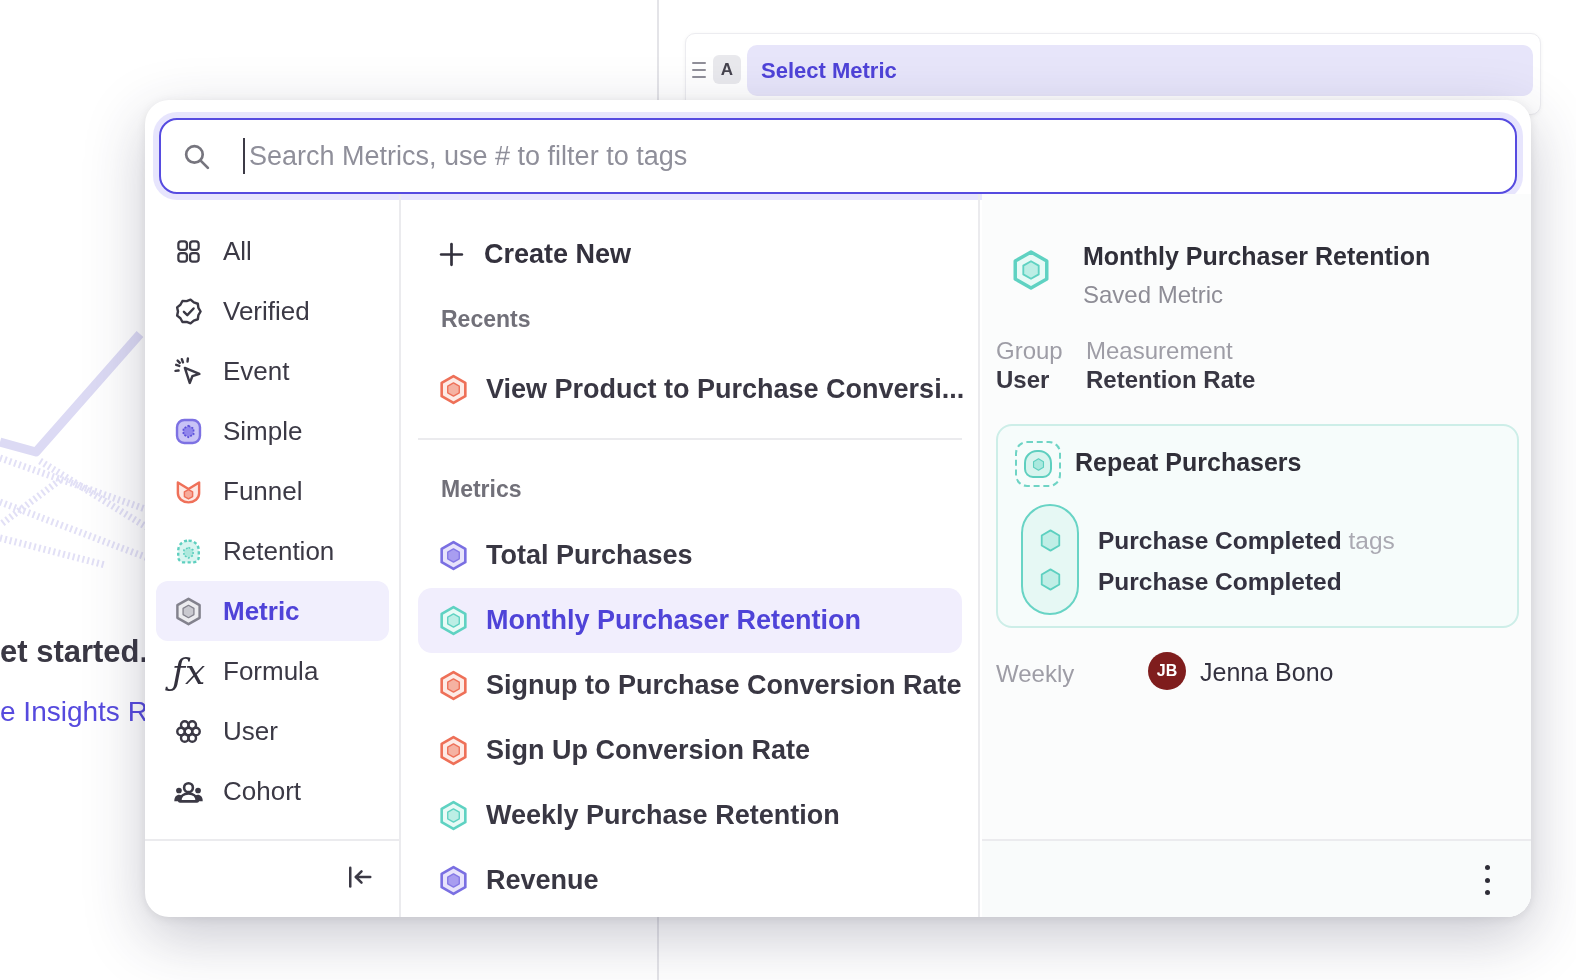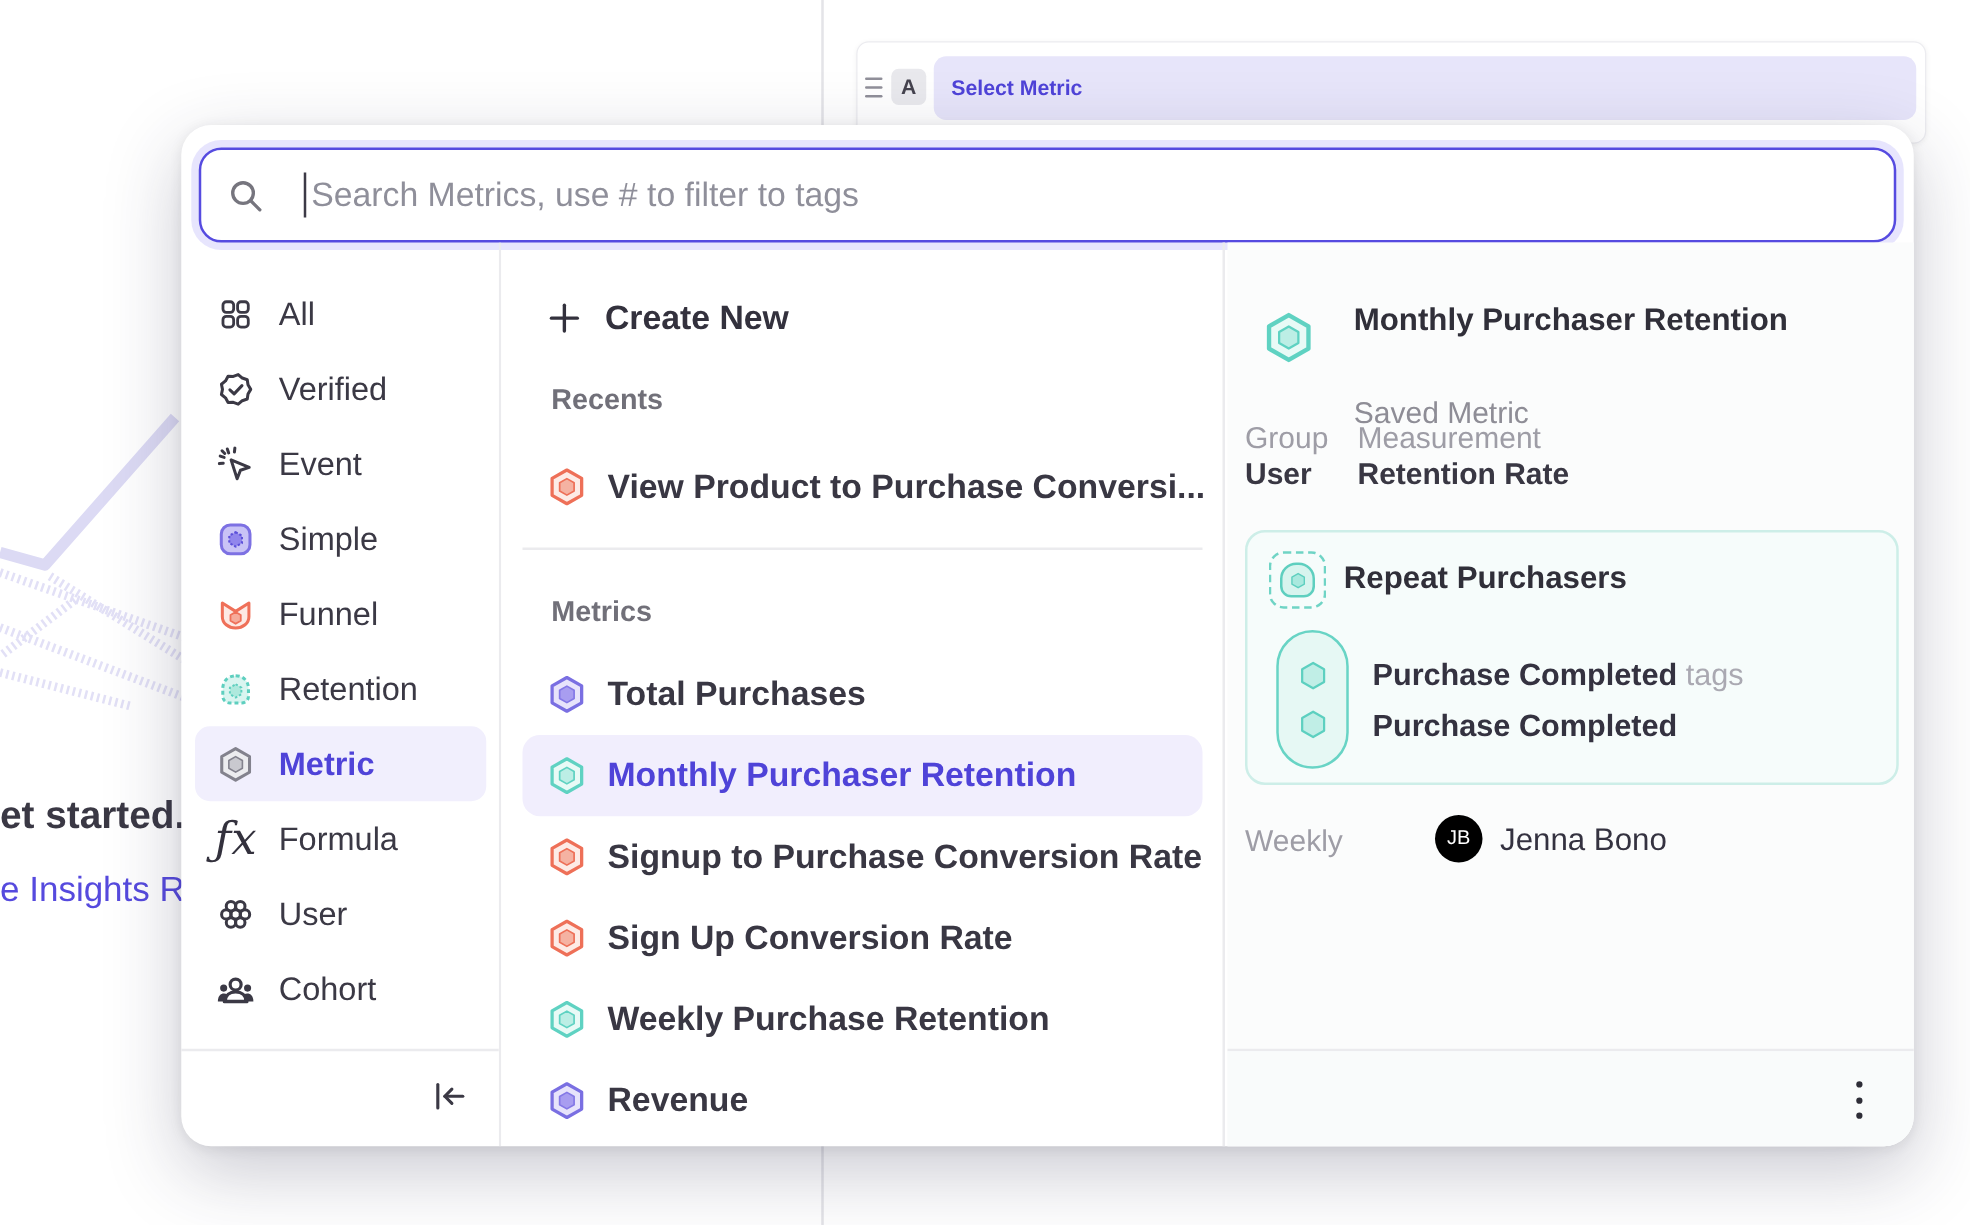--- a/index.html
+++ b/index.html
@@ -11,21 +11,21 @@
   .bg-divider{position:absolute;left:657px;top:0;width:2px;height:980px;background:#e4e4e8;}
   .bg-deco{position:absolute;left:0;top:330px;}
   .bg-heading{position:absolute;left:0;top:634px;font-size:31px;font-weight:700;color:#3a3844;white-space:nowrap;}
   .bg-link{position:absolute;left:0;top:696px;font-size:28px;font-weight:500;color:#564ade;white-space:nowrap;}
 
   
   .qb-card{position:absolute;left:685px;top:33px;width:856px;height:82px;background:#fff;border:1px solid #ececf0;border-radius:10px;box-shadow:0 1px 4px rgba(0,0,0,.05);}
   .qb-handle{position:absolute;left:6px;top:28px;width:14px;height:16px;display:flex;flex-direction:column;justify-content:space-between;}
   .qb-handle span{display:block;height:2px;background:#908f99;border-radius:1px;}
   .qb-badge{position:absolute;left:27px;top:21px;width:28px;height:29px;background:#e9e9ed;border-radius:6px;color:#45434e;font-size:17px;font-weight:700;display:flex;align-items:center;justify-content:center;}
-  .qb-pill{position:absolute;left:61px;top:11px;width:786px;height:51px;background:#e7e5fa;border-radius:10px;display:flex;align-items:center;padding-left:14px;color:#4f43d8;font-size:17px;font-weight:600;}
+  .qb-pill{position:absolute;left:61px;top:11px;width:786px;height:51px;background:#e7e5fa;border-radius:10px;display:flex;align-items:center;padding-left:14px;color:#4f43d8;font-size:22px;font-weight:600;}
 
   
   .modal{position:absolute;left:145px;top:100px;width:1386px;height:817px;background:#fff;border-radius:24px;box-shadow:0 20px 60px rgba(45,45,75,.25),0 2px 10px rgba(0,0,0,.08);}
 
   .searchbar{position:absolute;left:14px;top:18px;width:1358px;height:76px;background:#fff;border:2px solid #564be0;border-radius:18px;box-shadow:0 0 0 6px rgba(106,96,240,.16);display:flex;align-items:center;padding:0 20px;}
   .searchbar .caret{width:2px;height:36px;background:#3c3a46;margin-left:31px;}
   .searchbar input{border:none;outline:none;flex:1;font-family:inherit;font-size:27px;color:#1d4ed8;margin-left:2px;background:transparent;}
   .searchbar input::placeholder{color:#8f8f9a;}
 
   .modal-body{position:absolute;left:0;top:94px;right:0;bottom:0;}
@@ -54,35 +54,35 @@
   .metric-row{height:65px;margin:0 16px 0 17px;border-radius:14px;display:flex;align-items:center;padding-left:19px;cursor:pointer;}
   .metric-row .ic,.recent-row .ic{width:33px;height:33px;margin-right:16px;flex:none;}
   .metric-row .lbl,.recent-row .lbl{font-size:27px;font-weight:600;color:#393743;white-space:nowrap;}
   .metric-row.selected{background:#f1eefd;}
   .metric-row.selected .lbl{color:#4f43d8;}
 
   
   .detail{position:absolute;left:837px;top:0;right:0;height:100%;background:#fbfcfc;border-bottom-right-radius:24px;}
   .d-hexicon{position:absolute;left:27px;top:54px;width:44px;height:44px;}
   .d-title{position:absolute;left:101px;top:48px;font-size:25px;font-weight:700;color:#302f39;white-space:nowrap;}
-  .d-subtitle{position:absolute;left:101px;top:87px;font-size:24px;color:#8e8d96;margin-top:36px;}
+  .d-subtitle{position:absolute;left:101px;top:87px;font-size:24px;color:#8e8d96;}
   .d-meta-label{position:absolute;top:143px;font-size:24px;color:#9e9da6;}
   .d-meta-value{position:absolute;top:172px;font-size:24px;font-weight:700;color:#393743;}
   .d-col1{left:14px;} .d-col2{left:104px;}
 
   .def-card{position:absolute;left:14px;top:230px;right:12px;height:204px;background:#f6fcfb;border:2px solid #cdeee8;border-radius:16px;}
   .def-dashed{position:absolute;left:17px;top:15px;width:46px;height:46px;border:2px dashed #6fd4c5;border-radius:12px;display:flex;align-items:center;justify-content:center;}
   .def-arch{width:28px;height:28px;background:#d7f4ee;border:2px solid #5ecfbf;border-radius:13px 13px 9px 9px;display:flex;align-items:center;justify-content:center;}
   .def-title{position:absolute;left:77px;top:22px;font-size:25px;font-weight:700;color:#302f39;}
   .def-capsule{position:absolute;left:23px;top:78px;width:58px;height:111px;background:#e6f8f4;border:2px solid #68d4c5;border-radius:30px;display:flex;flex-direction:column;align-items:center;justify-content:center;gap:12px;}
   .def-steps{position:absolute;left:100px;top:94px;font-size:24.5px;line-height:41px;font-weight:700;color:#343240;}
   .def-steps .then{color:#aaa9b2;font-weight:400;}
 
   .d-creator-label{position:absolute;left:14px;top:466px;font-size:24px;color:#9e9da6;}
-  .avatar{position:absolute;left:166px;top:458px;width:38px;height:38px;border-radius:50%;background:#000000;color:#fff;font-size:16px;font-weight:400;display:flex;align-items:center;justify-content:center;}
+  .avatar{position:absolute;left:166px;top:458px;width:38px;height:38px;border-radius:50%;background:#7f1d1d;color:#fff;font-size:16px;font-weight:700;display:flex;align-items:center;justify-content:center;}
   .d-creator-name{position:absolute;left:218px;top:464px;font-size:25px;color:#343240;}
 
   .d-footer-divider{position:absolute;left:0;right:0;bottom:76px;height:2px;background:#ebebee;}
   .d-footer{position:absolute;left:0;right:0;bottom:0;height:76px;background:#f9fbfb;border-bottom-right-radius:24px;}
   .kebab{position:absolute;right:36px;top:22px;width:16px;height:34px;display:flex;flex-direction:column;align-items:center;justify-content:space-between;cursor:pointer;padding:2px 0;}
   .kebab span{width:5px;height:5px;border-radius:50%;background:#2e2d37;}
 
   
   .hexsvg{width:100%;height:100%;display:block;}
   .hexsvg .o{stroke-width:1.9;stroke-linejoin:round;}

